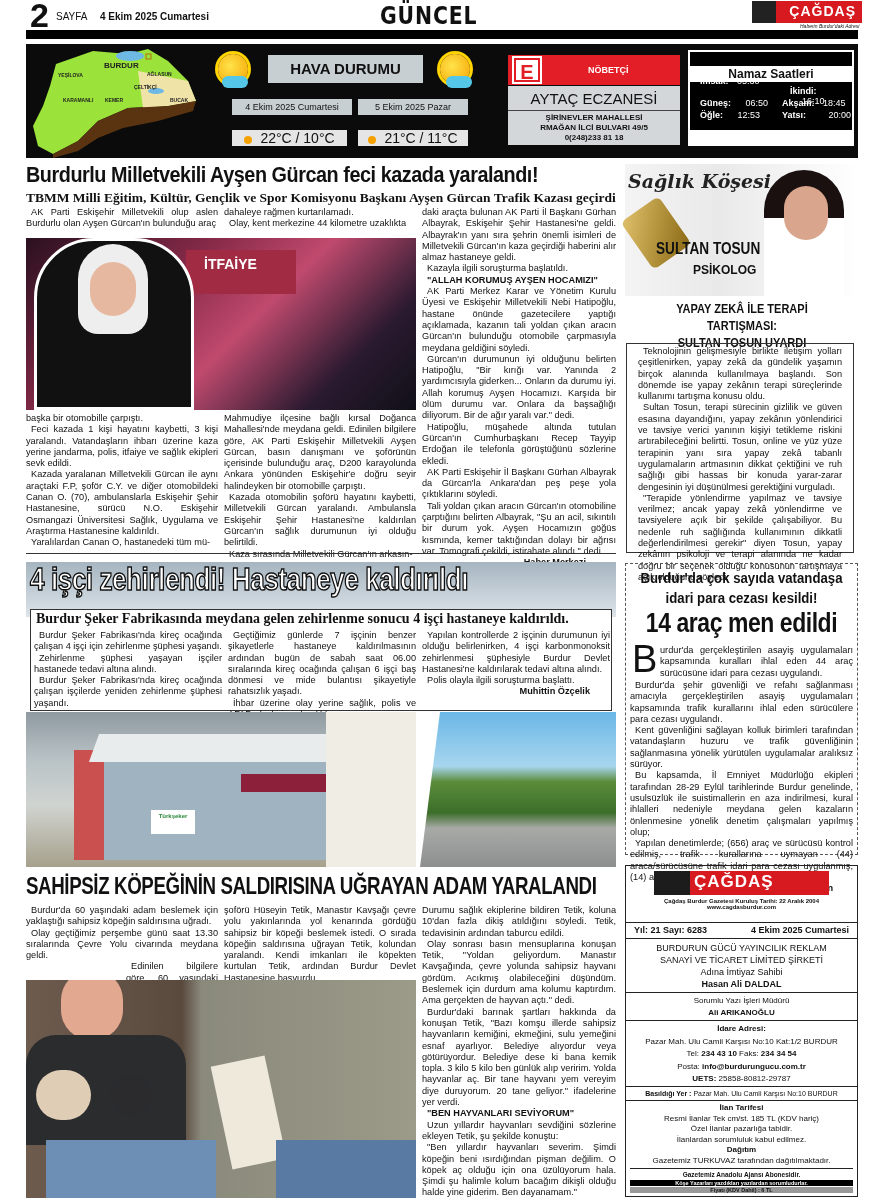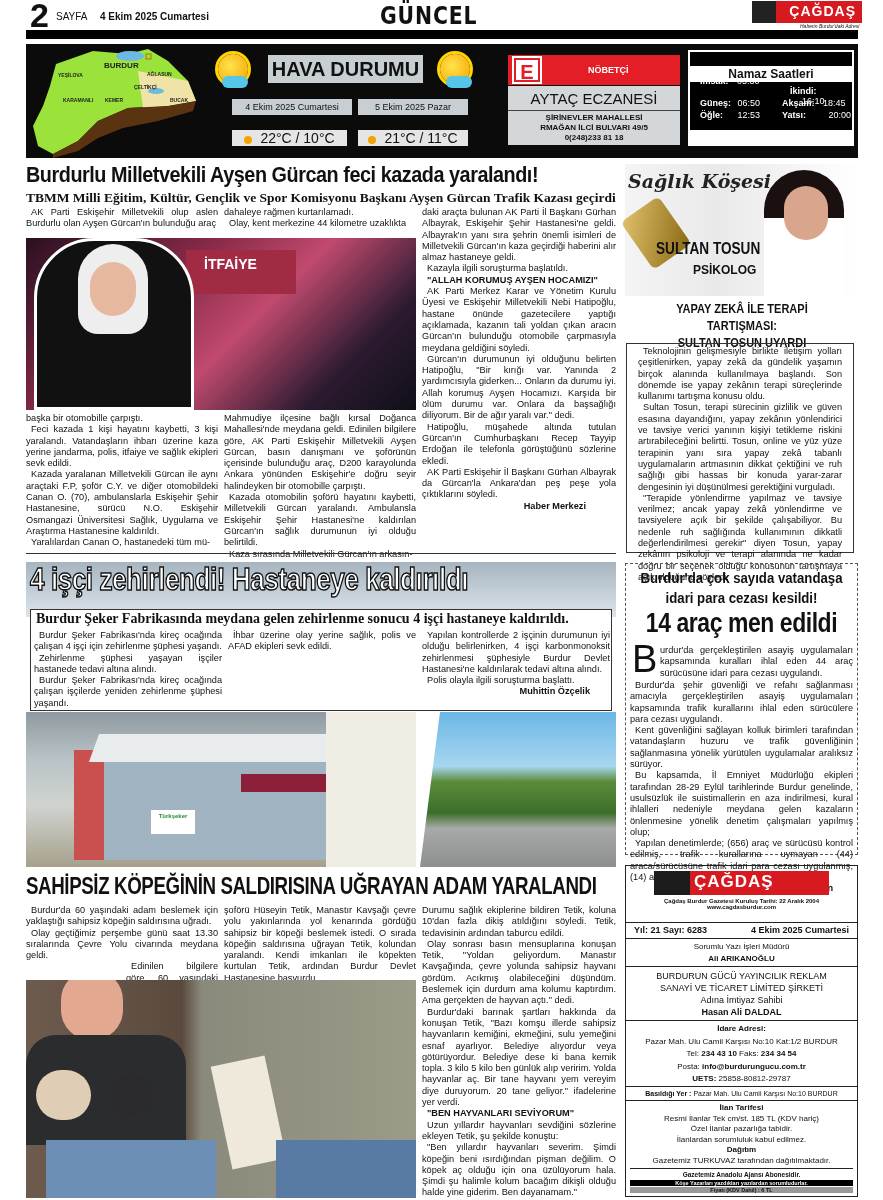--- a/index.html
+++ b/index.html
@@ -10,21 +10,21 @@
 .pg-label{left:56px;top:11px;font-size:10px}
 .pg-date{left:100px;top:11px;font-size:10px}
 .section-title{left:380px;top:2px;font-size:24px;font-weight:bold;letter-spacing:1px;font-family:"DejaVu Sans",sans-serif;transform:scaleX(.85);transform-origin:left}
 .logo-small{left:752px;top:1px;width:110px;height:22px;background:#d71920;color:#fff;font-weight:bold;font-size:14px;text-align:right;padding-right:6px;line-height:20px;letter-spacing:1px}
 .logo-small .face{position:absolute;left:0;top:0;width:24px;height:22px;background:#222}
 .logo-small-sub{left:800px;top:23px;font-size:5px;font-style:italic}
 .black-bar{left:26px;top:30px;width:832px;height:9px;background:#000}
 
 .info-bar{left:26px;top:44px;width:832px;height:114px;background:#0b0b0b}
 .map{left:28px;top:46px;width:170px;height:112px}
-.weather-head{left:268px;top:55px;width:155px;height:28px;background:#c8cfd3;font-weight:bold;font-size:20px;text-align:center;line-height:28px}
+.weather-head{left:268px;top:55px;width:155px;height:28px;background:#c8cfd3;font-weight:bold;font-size:15px;text-align:center;line-height:28px}
 .sun{width:30px;height:30px;border-radius:50%;background:radial-gradient(circle at 40% 40%,#ffe34a,#f5a200);box-shadow:0 0 0 3px #ffd400}
 .cloud{width:26px;height:12px;border-radius:8px;background:#54c7e8}
 .wdate{height:16px;background:#c8cfd3;font-size:9px;line-height:16px;text-align:center}
 .wtemp{height:16px;background:#e5e5e5;font-size:14px;line-height:16px;text-align:center}
 .wtemp .dot{display:inline-block;width:8px;height:8px;border-radius:50%;background:#f5a200;margin-right:8px;vertical-align:-1px}
 .pharm-head{left:508px;top:55px;width:172px;height:30px;background:#e41e26;color:#fff;font-size:9px;font-weight:bold;line-height:30px;padding-left:80px}
 .pharm-e{left:514px;top:58px;width:26px;height:24px;background:#fff;color:#e41e26;font-weight:bold;font-size:20px;text-align:center;line-height:24px;border:2px solid #e41e26;outline:2px solid #fff}
 .pharm-name{left:508px;top:86px;width:172px;height:25px;background:#d3d7d9;font-weight:normal;font-size:15px;text-align:center;line-height:25px;border-bottom:1px solid #444}
 .pharm-addr{left:508px;top:111px;width:172px;height:34px;background:#d3d7d9;font-size:8px;font-weight:bold;text-align:center;line-height:10px;padding-top:2px}
 .prayer{left:688px;top:50px;width:166px;height:96px;background:#000;border:2px solid #fff}
@@ -110,21 +110,21 @@
 <div class="abs pharm-name">AYTAÇ ECZANESİ</div>
 <div class="abs pharm-addr">
   <div>ŞİRİNEVLER MAHALLESİ</div>
   <div>RMAĞAN İLCİ BULVARI 49/5</div>
   <div>0(248)233 81 18</div>
 </div>
 
 <div class="abs prayer">
   <div class="prayer-title">Namaz Saatleri</div>
   <div class="prayer-row" style="left:10px;top:24px"><span>İmsak:</span> <span style="font-weight:normal;margin-left:6px">05:30</span></div>
-  <div class="prayer-row" style="left:10px;top:46px"><span>Güneş:</span> <span style="font-weight:normal;margin-left:4px">06:50</span></div>
+  <div class="prayer-row" style="left:10px;top:46px"><span>Güneş:</span> <span style="font-weight:normal;margin-left:12px">06:50</span></div>
   <div class="prayer-row" style="left:10px;top:58px"><span>Öğle:</span> <span style="font-weight:normal;margin-left:12px">12:53</span></div>
   <div class="prayer-row" style="left:100px;top:34px"><span>İkindi:</span> <span style="font-weight:normal;margin-left:12px">16:10</span></div>
   <div class="prayer-row" style="left:92px;top:46px"><span>Akşam:</span> <span style="font-weight:normal;margin-left:6px">18:45</span></div>
   <div class="prayer-row" style="left:92px;top:58px"><span>Yatsı:</span> <span style="font-weight:normal;margin-left:20px">20:00</span></div>
   <div class="prayer-bottom"></div>
 </div>
 
 <div class="abs h1">Burdurlu Milletvekili Ayşen Gürcan feci kazada yaralandı!</div>
 <div class="abs h1-sub">TBMM Milli Eğitim, Kültür, Gençlik ve Spor Komisyonu Başkanı Ayşen Gürcan Trafik Kazası geçirdi</div>
 <div class="abs col" style="left:26px;top:207px;width:192px">
@@ -153,20 +153,21 @@
   <p>Kaza sırasında Milletvekili Gürcan'ın arkasın-</p>
 </div>
 <div class="abs col" style="left:422px;top:207px;width:194px">
   <p style="text-indent:0">daki araçta bulunan AK Parti İl Başkanı Gürhan Albayrak, Eskişehir Şehir Hastanesi'ne geldi. Albayrak'ın yanı sıra şehrin önemli isimleri de Milletvekili Gürcan'ın kaza geçirdiği haberini alır almaz hastaneye geldi.</p>
   <p>Kazayla ilgili soruşturma başlatıldı.</p>
   <p class="bold">"ALLAH KORUMUŞ AYŞEN HOCAMIZI"</p>
   <p>AK Parti Merkez Karar ve Yönetim Kurulu Üyesi ve Eskişehir Milletvekili Nebi Hatipoğlu, hastane önünde gazetecilere yaptığı açıklamada, kazanın tali yoldan çıkan aracın Gürcan'ın bulunduğu otomobile çarpmasıyla meydana geldiğini söyledi.</p>
   <p>Gürcan'ın durumunun iyi olduğunu belirten Hatipoğlu, "Bir kırığı var. Yanında 2 yardımcısıyla giderken... Onların da durumu iyi. Allah korumuş Ayşen Hocamızı. Karşıda bir ölüm durumu var. Onlara da başsağlığı diliyorum. Bir de ağır yaralı var." dedi.</p>
   <p>Hatipoğlu, müşahede altında tutulan Gürcan'ın Cumhurbaşkanı Recep Tayyip Erdoğan ile telefonla görüştüğünü sözlerine ekledi.</p>
   <p>AK Parti Eskişehir İl Başkanı Gürhan Albayrak da Gürcan'la Ankara'dan peş peşe yola çıktıklarını söyledi.</p>
+  <p>Tali yoldan çıkan aracın Gürcan'ın otomobiline çarptığını belirten Albayrak, "Şu an acil, sıkıntılı bir durum yok. Ayşen Hocamızın göğüs kısmında, kemer taktığından dolayı bir ağrısı var. Tomografi çekildi, istirahate alındı." dedi.</p>
   <p class="bold" style="text-align:right;padding-right:30px">Haber Merkezi</p>
 </div>
 <div class="abs" style="left:26px;top:553px;width:590px;border-top:1.5px solid #333"></div>
 
 <div class="abs health-img">
   <div style="position:absolute;right:14px;top:6px;width:80px;height:126px;background:linear-gradient(180deg,#1a1010 0 38%,#fff 38%);border-radius:40px 40px 0 0"></div>
   <div style="position:absolute;right:30px;top:22px;width:44px;height:54px;background:#d9a68d;border-radius:22px"></div>
   <div style="position:absolute;left:8px;top:40px;width:46px;height:58px;background:linear-gradient(135deg,#e0c06a,#8b6914);transform:rotate(-35deg);border-radius:6px"></div>
 </div>
 <div class="abs health-script">Sağlık Köşesi</div>
@@ -185,20 +186,21 @@
 <div class="abs h2-bg"></div>
 <div class="abs h2">4 işçi zehirlendi! Hastaneye kaldırıldı</div>
 <div class="abs h2-box"></div>
 <div class="abs h2-sub">Burdur Şeker Fabrikasında meydana gelen zehirlenme sonucu 4 işçi hastaneye kaldırıldı.</div>
 <div class="abs col" style="left:34px;top:630px;width:188px">
   <p>Burdur Şeker Fabrikası'nda kireç ocağında çalışan 4 işçi için zehirlenme şüphesi yaşandı.</p>
     <p>Zehirlenme şüphesi yaşayan işçiler hastanede tedavi altına alındı.</p>
     <p>Burdur Şeker Fabrikası'nda kireç ocağında çalışan işçilerde yeniden zehirlenme şüphesi yaşandı.</p>
 </div>
 <div class="abs col" style="left:228px;top:630px;width:188px">
+  <p>Geçtiğimiz günlerde 7 işçinin benzer şikayetlerle hastaneye kaldırılmasının ardından bugün de sabah saat 06.00 sıralarında kireç ocağında çalışan 6 işçi baş dönmesi ve mide bulantısı şikayetiyle rahatsızlık yaşadı.</p>
     <p>İhbar üzerine olay yerine sağlık, polis ve AFAD ekipleri sevk edildi.</p>
 </div>
 <div class="abs col" style="left:422px;top:630px;width:188px">
   <p>Yapılan kontrollerde 2 işçinin durumunun iyi olduğu belirlenirken, 4 işçi karbonmonoksit zehirlenmesi şüphesiyle Burdur Devlet Hastanesi'ne kaldırılarak tedavi altına alındı.</p>
     <p>Polis olayla ilgili soruşturma başlattı.</p>
   <p class="bold" style="text-align:right;padding-right:20px">Muhittin Özçelik</p>
 </div>
 <div class="abs photo" style="left:26px;top:712px;width:390px;height:155px;background:linear-gradient(180deg,#8f9aa0 0%,#b8c2c6 30%,#d0d4d0 60%,#a6a08c 100%)">
   <div style="position:absolute;left:48px;top:38px;width:270px;height:110px;background:#9fb3c0"></div>
   <div style="position:absolute;left:48px;top:38px;width:30px;height:110px;background:#c9504e"></div>
@@ -258,29 +260,29 @@
 <div class="abs imprint">
   <div class="imp-sec" style="height:52px">
     <div class="imp-logo"><span class="face"></span><span>ÇAĞDAŞ</span></div>
     <div style="font-size:6px;font-weight:bold;margin-top:3px">Çağdaş Burdur Gazetesi Kuruluş Tarihi: 22 Aralık 2004</div>
     <div style="font-size:6px;font-weight:bold">www.cagdasburdur.com</div>
   </div>
   <div class="imp-sec" style="height:16px;font-size:9px;font-weight:bold;display:flex;justify-content:space-between;padding:2px 8px">
     <span>Yıl: 21  Sayı: 6283</span>
     <span>4 Ekim 2025 Cumartesi</span>
   </div>
-  <div class="imp-sec" style="height:28px;font-size:8px;line-height:12px;padding-top:2px">
-    <div>Sorumlu Yazı İşleri Müdürü</div>
-    <div class="bold">Ali ARIKANOĞLU</div>
-  </div>
   <div class="imp-sec" style="height:54px;font-size:9px;line-height:12px;padding-top:3px">
     <div>BURDURUN GÜCÜ YAYINCILIK REKLAM</div>
     <div>SANAYİ VE TİCARET LİMİTED ŞİRKETİ</div>
     <div>Adına İmtiyaz Sahibi</div>
     <div class="bold">Hasan Ali DALDAL</div>
+  </div>
+  <div class="imp-sec" style="height:28px;font-size:8px;line-height:12px;padding-top:2px">
+    <div>Sorumlu Yazı İşleri Müdürü</div>
+    <div class="bold">Ali ARIKANOĞLU</div>
   </div>
   <div class="imp-sec" style="height:66px;font-size:8px;line-height:12.5px;padding-top:2px">
     <div class="bold">İdare Adresi:</div>
     <div>Pazar Mah. Ulu Camii Karşısı No:10 Kat:1/2 BURDUR</div>
     <div><span>Tel:</span> <b>234 43 10</b> <span>Faks:</span> <b>234 34 54</b></div>
     <div><span>Posta:</span> <b>info@burdurungucu.com.tr</b></div>
     <div><b>UETS:</b> <span>25858-80812-29787</span></div>
   </div>
   <div class="imp-sec" style="height:14px;font-size:7px;line-height:13px">
     <b>Basıldığı Yer :</b> <span>Pazar Mah. Ulu Camii Karşısı No:10 BURDUR</span>

